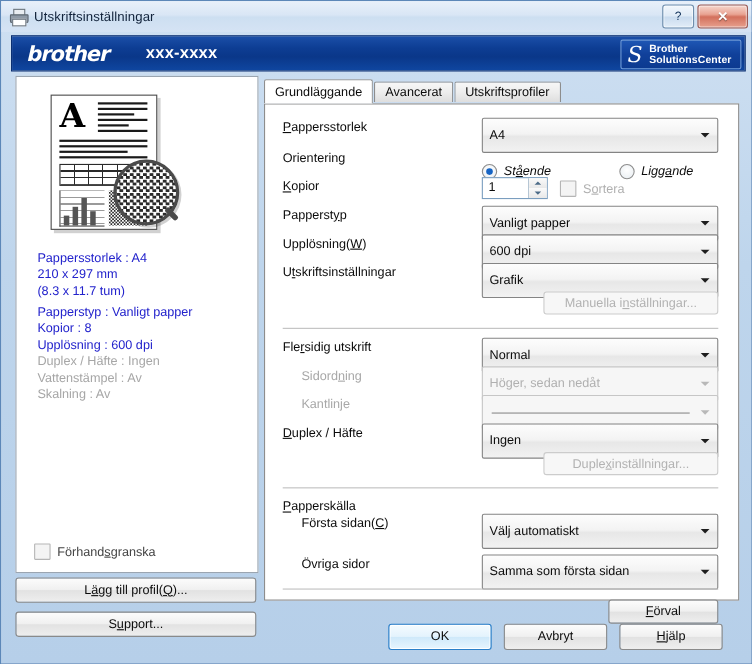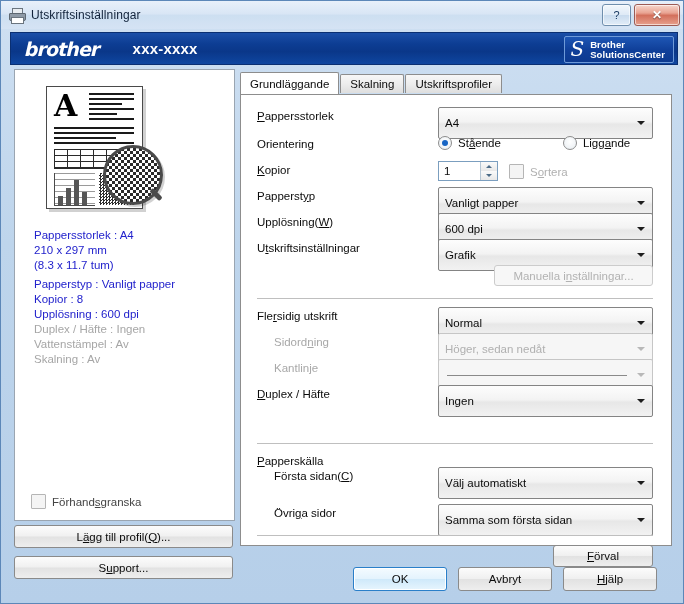--- a/index.html
+++ b/index.html
@@ -362,23 +362,24 @@
   .combo.disabled .val { color: #b0b0b0; }
   .combo.disabled .arrow { border-top-color: #b8b8b8; }
   .combo .ruleline {
     margin-left: 8px;
     width: 180px; height: 1px;
     background: #8a8a8a;
   }
 
   .radio-wrap {
     position: absolute;
-    left: 197px; top: 1px;
+    left: 197px; top: 14px;
     display: flex;
     align-items: flex-start;
+    font-style: italic;
   }
   .radio {
     width: 12px; height: 12px;
     border-radius: 50%;
     border: 1px solid #8d8d8d;
     background: radial-gradient(circle at 50% 40%, #ffffff 0%, #eef2f5 70%, #dde4ea 100%);
     margin-right: 6px;
     position: relative;
     flex: none;
   }
@@ -582,21 +583,21 @@
     <div class="btn wide">
       <span>S<u>u</u>pport...</span>
     </div>
   </div>
 
   <div class="tabstrip">
     <div class="tab active">
       <span>Grundläggande</span>
     </div>
     <div class="tab">
-      <span>Skalning</span>
+      <span>Avancerat</span>
     </div>
     <div class="tab">
       <span>Utskriftsprofiler</span>
     </div>
   </div>
 
   <div class="tabpanel">
 
     <div class="row" style="top:12px;">
       <div class="label"><u>P</u>appersstorlek</div>
@@ -690,20 +691,23 @@
     </div>
 
     <div class="row" style="top:290px;">
       <div class="label"><u>D</u>uplex / Häfte</div>
       <div class="combo">
         <span class="val">Ingen</span>
         <span class="arrow"></span>
       </div>
     </div>
 
+    <div class="panel-btn" style="top:316px;">
+      <span>Duple<u>x</u>inställningar...</span>
+    </div>
 
     <div class="sep" style="top:348px;"></div>
 
     <div class="row" style="top:357px;">
       <div class="label"><u>P</u>apperskälla</div>
     </div>
 
     <div class="row" style="top:372px;">
       <div class="label indent">Första sidan(<u>C</u>)</div>
       <div class="combo">

